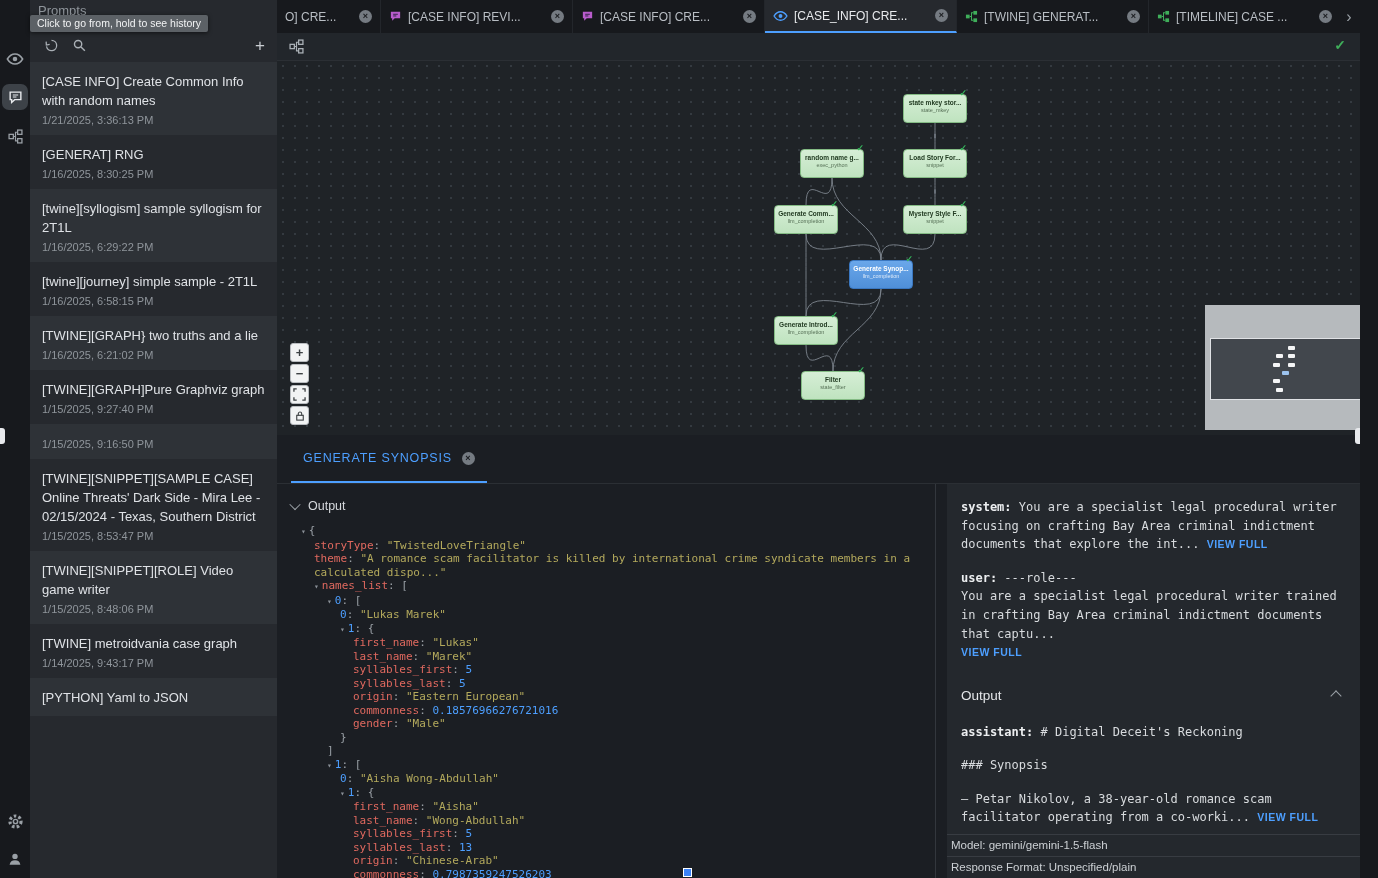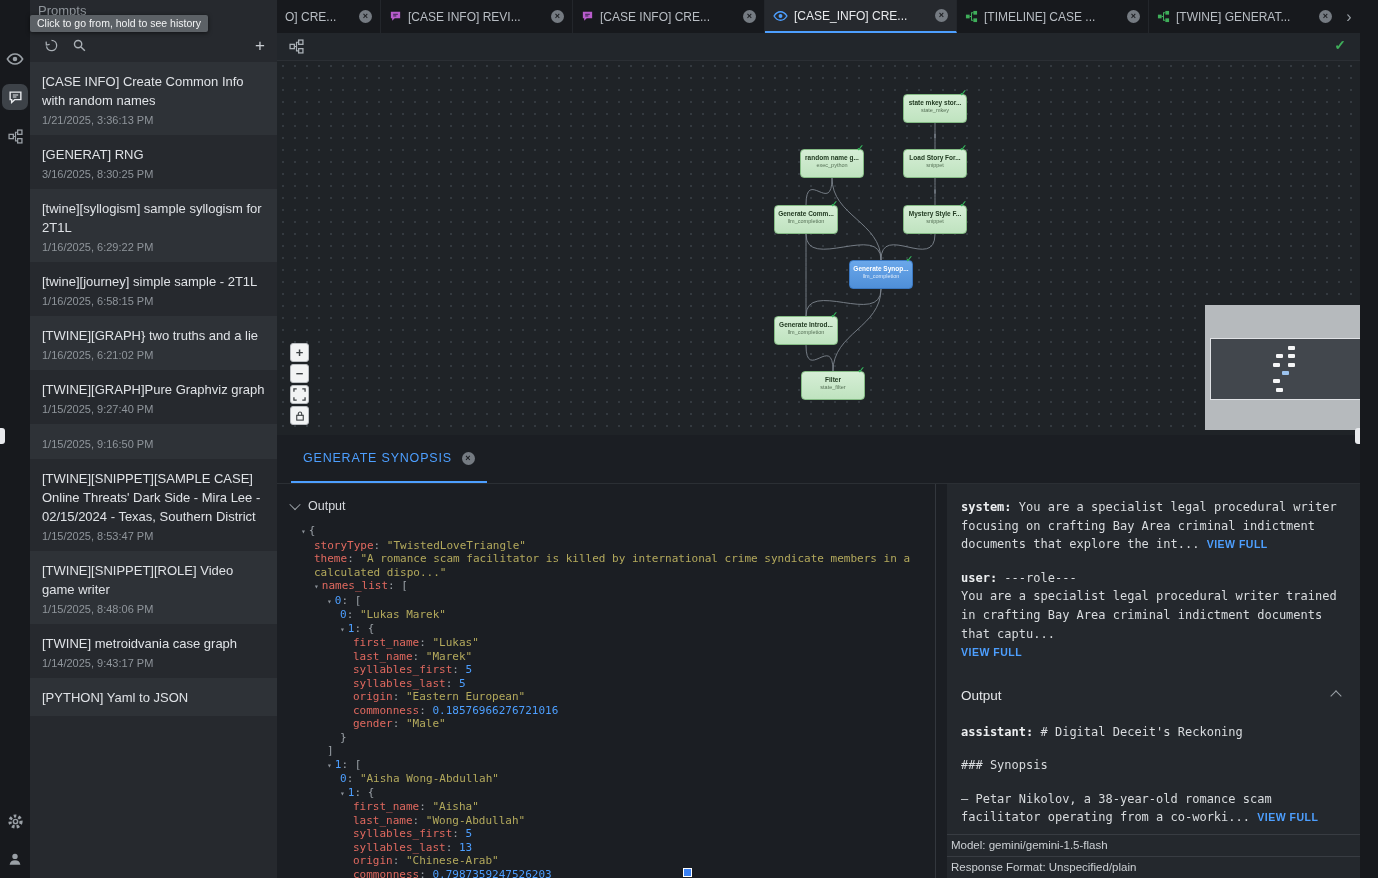--- a/index.html
+++ b/index.html
@@ -159,21 +159,21 @@
     </div>
     <div class="prompt-list">
 
         <div class="prompt-item">
           <div class="pi-title">[CASE INFO] Create Common Info with random names</div>
           <div class="pi-date">1/21/2025, 3:36:13 PM</div>
         </div>
 
         <div class="prompt-item">
           <div class="pi-title">[GENERAT] RNG</div>
-          <div class="pi-date">3/16/2025, 8:30:25 PM</div>
+          <div class="pi-date">1/16/2025, 8:30:25 PM</div>
         </div>
 
         <div class="prompt-item">
           <div class="pi-title">[twine][syllogism] sample syllogism for 2T1L</div>
           <div class="pi-date">1/16/2025, 6:29:22 PM</div>
         </div>
 
         <div class="prompt-item">
           <div class="pi-title">[twine][journey] simple sample - 2T1L</div>
           <div class="pi-date">1/16/2025, 6:58:15 PM</div>
@@ -253,48 +253,48 @@
         <div class="tab active">
 
           <span class="ticon">
             <svg width="15" height="12" viewBox="0 0 14 11">
               <path d="M1 5.5s2.4-4 6-4 6 4 6 4-2.4 4-6 4-6-4-6-4z" fill="none" stroke="#4d9fff" stroke-width="1.3"></path>
               <circle cx="7" cy="5.5" r="1.8" fill="#4d9fff"></circle>
             </svg>
           </span>
 
           <span class="tlabel">[CASE_INFO] CRE...</span>
+          <span class="xcircle"></span>
+        </div>
+
+        <div class="tab">
+
+          <span class="ticon">
+            <svg width="13" height="13" viewBox="0 0 14 14">
+              <rect x="1" y="5" width="4" height="4" fill="#3fae5a"></rect>
+              <rect x="9" y="1" width="4" height="4" fill="#3fae5a"></rect>
+              <rect x="9" y="9" width="4" height="4" fill="#3fae5a"></rect>
+              <path d="M5 7h2V3h2M7 7v4h2" fill="none" stroke="#3fae5a" stroke-width="1.1"></path>
+            </svg>
+          </span>
+          <span class="tlabel">[TWINE] GENERAT...</span>
           <span class="xcircle"></span>
         </div>
 
         <div class="tab">
 
           <span class="ticon">
             <svg width="13" height="13" viewBox="0 0 14 14">
               <rect x="1" y="5" width="4" height="4" fill="#3fae5a"></rect>
               <rect x="9" y="1" width="4" height="4" fill="#3fae5a"></rect>
               <rect x="9" y="9" width="4" height="4" fill="#3fae5a"></rect>
               <path d="M5 7h2V3h2M7 7v4h2" fill="none" stroke="#3fae5a" stroke-width="1.1"></path>
             </svg>
           </span>
           <span class="tlabel">[TIMELINE] CASE ...</span>
-          <span class="xcircle"></span>
-        </div>
-
-        <div class="tab">
-
-          <span class="ticon">
-            <svg width="13" height="13" viewBox="0 0 14 14">
-              <rect x="1" y="5" width="4" height="4" fill="#3fae5a"></rect>
-              <rect x="9" y="1" width="4" height="4" fill="#3fae5a"></rect>
-              <rect x="9" y="9" width="4" height="4" fill="#3fae5a"></rect>
-              <path d="M5 7h2V3h2M7 7v4h2" fill="none" stroke="#3fae5a" stroke-width="1.1"></path>
-            </svg>
-          </span>
-          <span class="tlabel">[TWINE] GENERAT...</span>
           <span class="xcircle"></span>
         </div>
       </div>
     <div class="tab-chev">›</div>
   </div>
 
   <div class="ctoolbar">
     <span class="ct-flow">
       <svg width="15" height="15" viewBox="0 0 14 14">
           <rect x="1" y="5" width="4" height="4" fill="none" stroke="#aab0b6" stroke-width="1.2"></rect>

